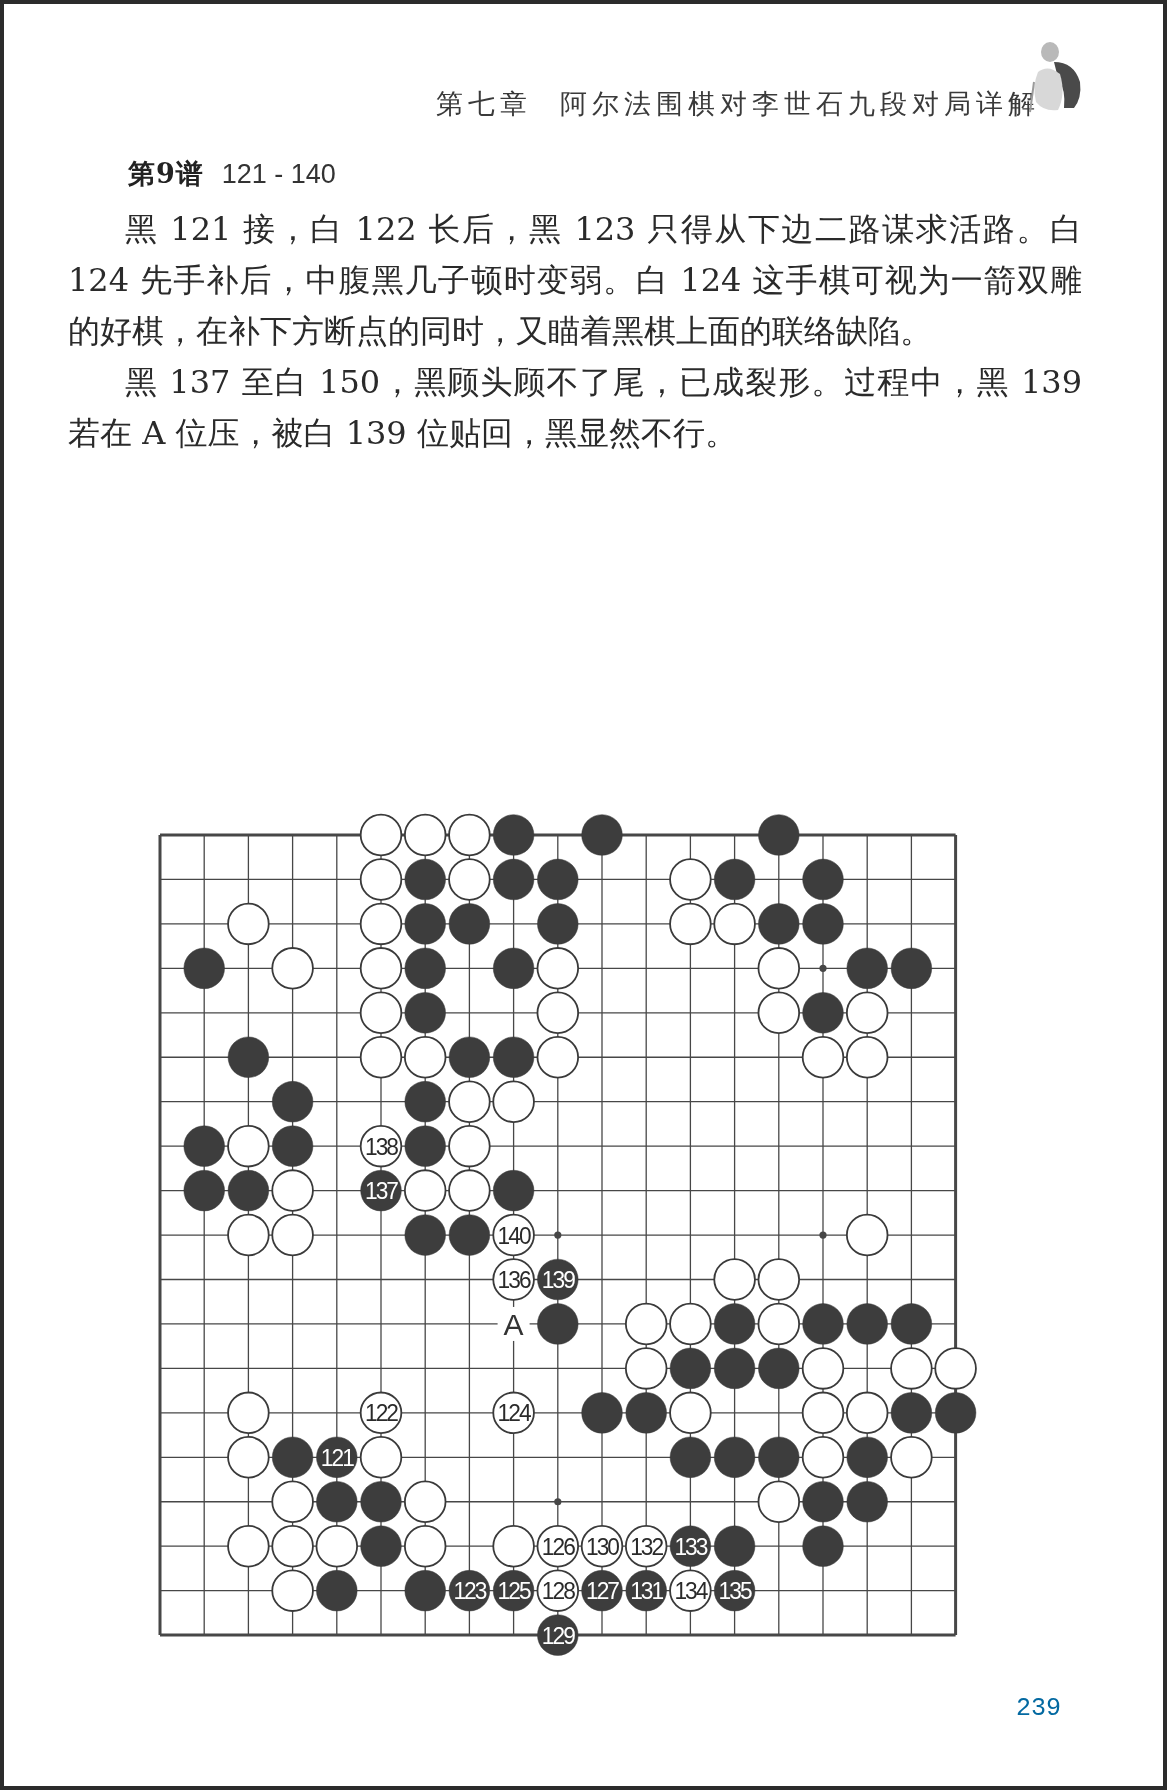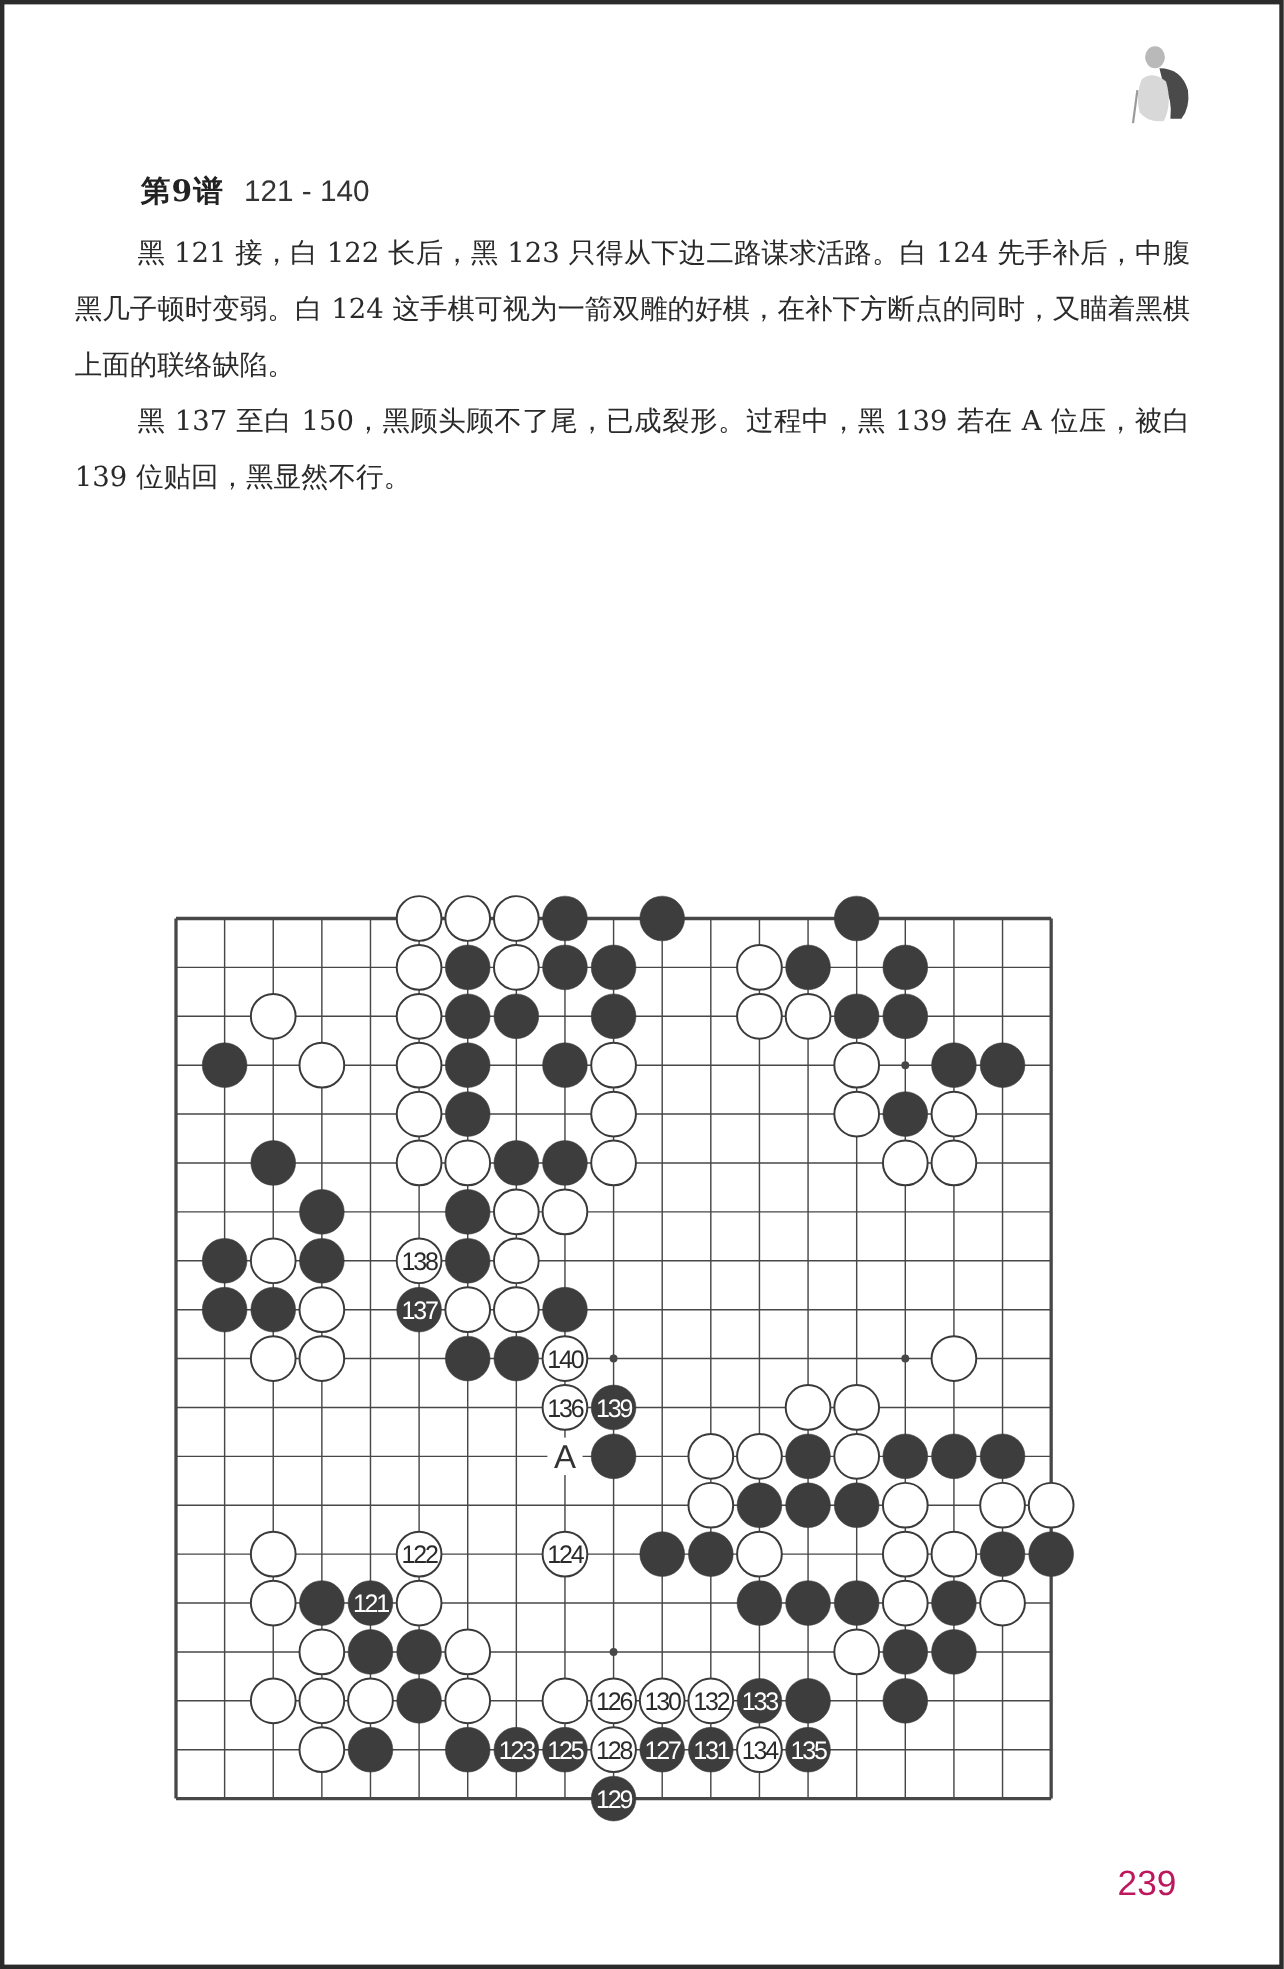--- a/index.html
+++ b/index.html
@@ -22,35 +22,38 @@
     position: absolute; left: 1020px; top: 34px; width: 62px; height: 78px;
   }
   .section-title {
     position: absolute; left: 124px; top: 152px; font-size: 27px; color: #222;
     white-space: nowrap;
   }
   .section-title .label { font-weight: bold; letter-spacing: 1px; }
   .section-title .range { font-family: "Liberation Sans", sans-serif; margin-left: 18px; color: #333; margin-top: 19px; }
   .body-text {
     position: absolute; left: 64px; top: 200px; width: 1014px;
-    font-size: 25px; line-height: 51px; color: #2a2a2a; text-align: justify;
+    font-size: 32px; line-height: 51px; color: #2a2a2a; text-align: justify;
   }
   .body-text p { margin: 0 0 0 0; text-indent: 57px; }
   .board {
     position: absolute; left: 0; top: 0; width: 1167px; height: 1790px;
   }
   .page-number {
-    position: absolute; left: 1012px; top: 1690px; font-size: 32px;
-    font-family: Liberation Sans, sans-serif; color: #be185d;
+    position: absolute; left: 1012px; top: 1690px; font-size: 25px;
+    font-family: Liberation Mono, monospace; color: #0369a1;
   }
 </style>
 </head>
 <body>
 
 <div class="page">
+  <div class="running-head">
+    <span>第七章</span><span class="sep"></span><span>阿尔法围棋对李世石九段对局详解</span>
+  </div>
   <svg class="head-figure" viewBox="0 0 62 78">
     <ellipse cx="26" cy="14" rx="9" ry="10" fill="#b9b9b9"></ellipse>
     <path d="M30 24 Q50 24 56 44 Q58 60 50 70 L40 70 Q42 52 34 40 Z" fill="#4a4a4a"></path>
     <path d="M14 34 Q24 26 36 36 Q42 56 34 72 Q20 74 12 64 Q8 48 14 34 Z" fill="#d8d8d8"></path>
     <path d="M10 44 L6 74" stroke="#9a9a9a" stroke-width="2"></path>
   </svg>
 
   <div class="section-title">
     <span class="label">第9谱</span><span class="range">121 - 140</span>
   </div>

